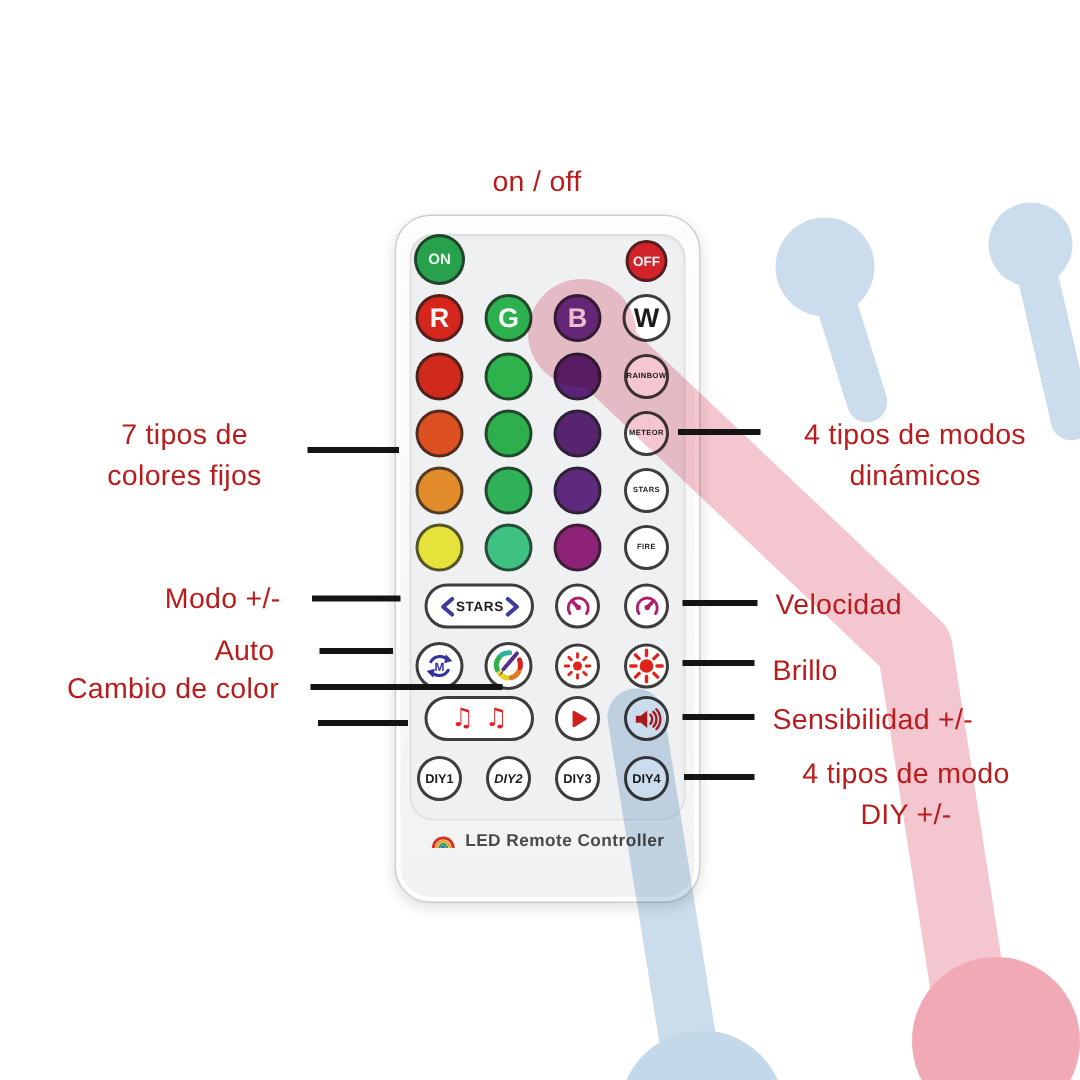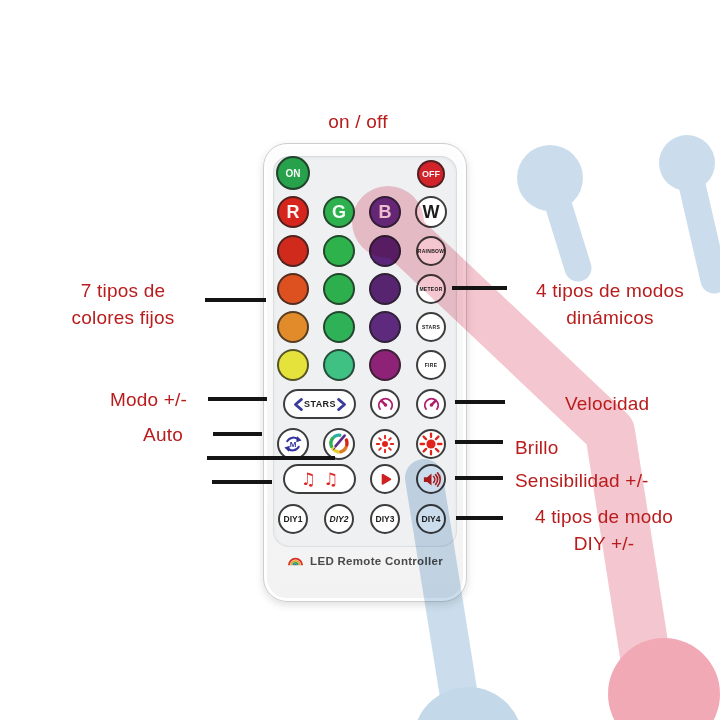--- a/index.html
+++ b/index.html
@@ -218,26 +218,27 @@
   </svg>
 
   <div class="ann center" style="left:278px;top:108px;width:160px;">on / off</div>
 
   <div class="ann center" style="left:18px;top:277px;width:210px;">
     <span>7 tipos de</span><br>
     <span>colores fijos</span>
   </div>
   <div class="ann right" style="left:0;top:386px;width:187px;">Modo +/-</div>
   <div class="ann right" style="left:0;top:421px;width:183px;">Auto</div>
+  <div class="ann right" style="left:0;top:446px;width:186px;">Cambio de color</div>
 
   <div class="ann center" style="left:515px;top:277px;width:190px;">
     <span>4 tipos de modos</span><br>
     <span>dinámicos</span>
   </div>
-  <div class="ann left" style="left:517px;top:390px;margin-left:48px;">Velocidad</div>
+  <div class="ann left" style="left:517px;top:390px;">Velocidad</div>
   <div class="ann left" style="left:515px;top:434px;">Brillo</div>
   <div class="ann left" style="left:515px;top:467px;">Sensibilidad +/-</div>
   <div class="ann center" style="left:508px;top:503px;width:192px;">
     <span>4 tipos de modo</span><br>
     <span>DIY +/-</span>
   </div>
 
   <div class="line" style="left:205px;top:298px;width:61px;"></div>
   <div class="line" style="left:208px;top:397px;width:59px;"></div>
   <div class="line" style="left:213px;top:432px;width:49px;"></div>

